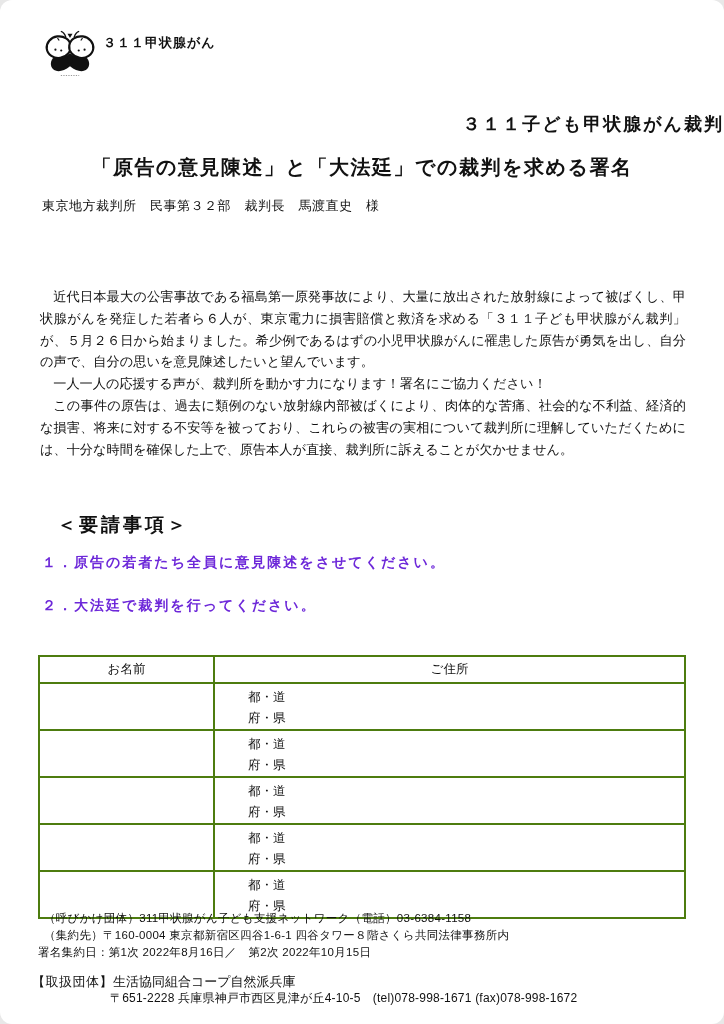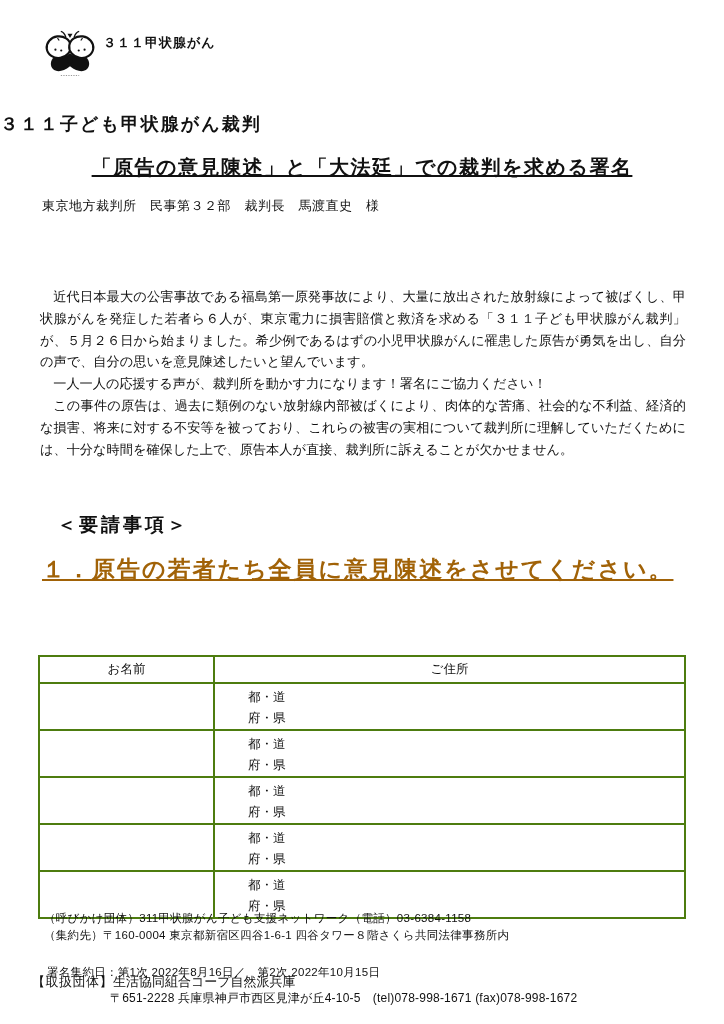--- a/index.html
+++ b/index.html
@@ -4,51 +4,52 @@
 <style>
   html,body{margin:0;padding:0;background:#e8e8e8;}
   .page{
     position:relative;
     width:724px;height:1024px;
     margin:0 auto;
     background:#ffffff;
     color:#1a1a1a;
     font-family:"Liberation Sans","DejaVu Sans",sans-serif;
     overflow:hidden;
+    border-radius:12px;
   }
   
   .logo-row{position:absolute;left:45px;top:26px;display:flex;align-items:flex-start;}
   .logo-icon{width:50px;height:54px;flex:0 0 auto;}
   .logo-text{margin-left:8px;margin-top:6px;font-weight:bold;font-size:13px;line-height:21px;letter-spacing:1px;color:#111;}
   
-  .doc-title{position:absolute;top:112px;left:0;width:100%;text-align:left;font-size:18px;font-weight:bold;letter-spacing:2px;color:#111;}
-  .doc-subtitle{position:absolute;top:154px;left:0;width:100%;text-align:center;font-size:20px;font-weight:bold;letter-spacing:1.5px;color:#111;text-decoration:underline;}
+  .doc-title{position:absolute;top:112px;left:0;width:100%;text-align:right;font-size:18px;font-weight:bold;letter-spacing:2px;color:#111;}
+  .doc-subtitle{position:absolute;top:154px;left:0;width:100%;text-align:center;font-size:20px;font-weight:bold;letter-spacing:1.5px;color:#111;}
   .addressee{position:absolute;top:197px;left:42px;font-size:13px;letter-spacing:.5px;color:#111;}
   
   .body-text{position:absolute;top:242px;left:40px;width:646px;font-size:13.2px;line-height:21.8px;text-align:justify;color:#111;margin-top:44px;}
   .body-text p{margin:0;text-indent:1em;}
   
   .req-heading{position:absolute;top:512px;left:57px;font-size:19px;font-weight:bold;letter-spacing:3px;color:#111;}
-  .req-item{position:absolute;left:42px;font-size:23px;font-weight:bold;letter-spacing:2px;color:#a16207;text-decoration:underline;}
+  .req-item{position:absolute;left:42px;font-size:14px;font-weight:bold;letter-spacing:2px;color:#6d28d9;}
   .req-item-1{top:554px;}
   .req-item-2{top:597px;}
   
   .sig-table{position:absolute;top:655px;left:38px;width:648px;border-collapse:collapse;table-layout:fixed;}
   .sig-table,.sig-table th,.sig-table td{border:2px solid #4d7c0f;}
   .sig-table{border:2px solid #222;}
   .sig-table th{height:25px;font-size:12.5px;font-weight:normal;text-align:center;color:#111;padding:0;}
   .col-name{width:173px;}
   .sig-table td{height:42px;padding:0;vertical-align:top;}
   .cell-addr div{padding-left:33px;font-size:12.5px;line-height:21px;color:#111;}
   .cell-addr div:first-child{padding-top:3px;}
   
   .foot-line{position:absolute;font-size:11.5px;color:#111;letter-spacing:.3px;white-space:nowrap;}
   .foot-organizer{top:911px;left:44px;}
   .foot-collection{top:928px;left:44px;text-align:center;}
-  .foot-deadlines{top:945px;left:47px;margin-top:20px;}
+  .foot-deadlines{top:945px;left:38px;}
   .handler-line{position:absolute;top:973px;left:32px;font-size:13px;color:#111;white-space:nowrap;}
   .handler-label{letter-spacing:.5px;}
   .handler-address{position:absolute;top:990px;left:110px;font-size:12px;color:#111;white-space:nowrap;letter-spacing:.2px;}
 </style>
 </head>
 <body>
 
 <div class="page">
 
   <div class="logo-row">
@@ -87,20 +88,21 @@
   <div class="addressee">東京地方裁判所　民事第３２部　裁判長　馬渡直史　様</div>
 
   <div class="body-text">
     <p>近代日本最大の公害事故である福島第一原発事故により、大量に放出された放射線によって被ばくし、甲状腺がんを発症した若者ら６人が、東京電力に損害賠償と救済を求める「３１１子ども甲状腺がん裁判」が、５月２６日から始まりました。希少例であるはずの小児甲状腺がんに罹患した原告が勇気を出し、自分の声で、自分の思いを意見陳述したいと望んでいます。</p>
     <p>一人一人の応援する声が、裁判所を動かす力になります！署名にご協力ください！</p>
     <p>この事件の原告は、過去に類例のない放射線内部被ばくにより、肉体的な苦痛、社会的な不利益、経済的な損害、将来に対する不安等を被っており、これらの被害の実相について裁判所に理解していただくためには、十分な時間を確保した上で、原告本人が直接、裁判所に訴えることが欠かせません。</p>
   </div>
 
   <div class="req-heading">＜要請事項＞</div>
   <div class="req-item req-item-1">１．原告の若者たち全員に意見陳述をさせてください。</div>
+  <div class="req-item req-item-2">２．大法廷で裁判を行ってください。</div>
 
   <table class="sig-table">
     <thead>
       <tr>
         <th class="col-name">お名前</th>
         <th>ご住所</th>
       </tr>
     </thead>
     <tbody>
         <tr>

